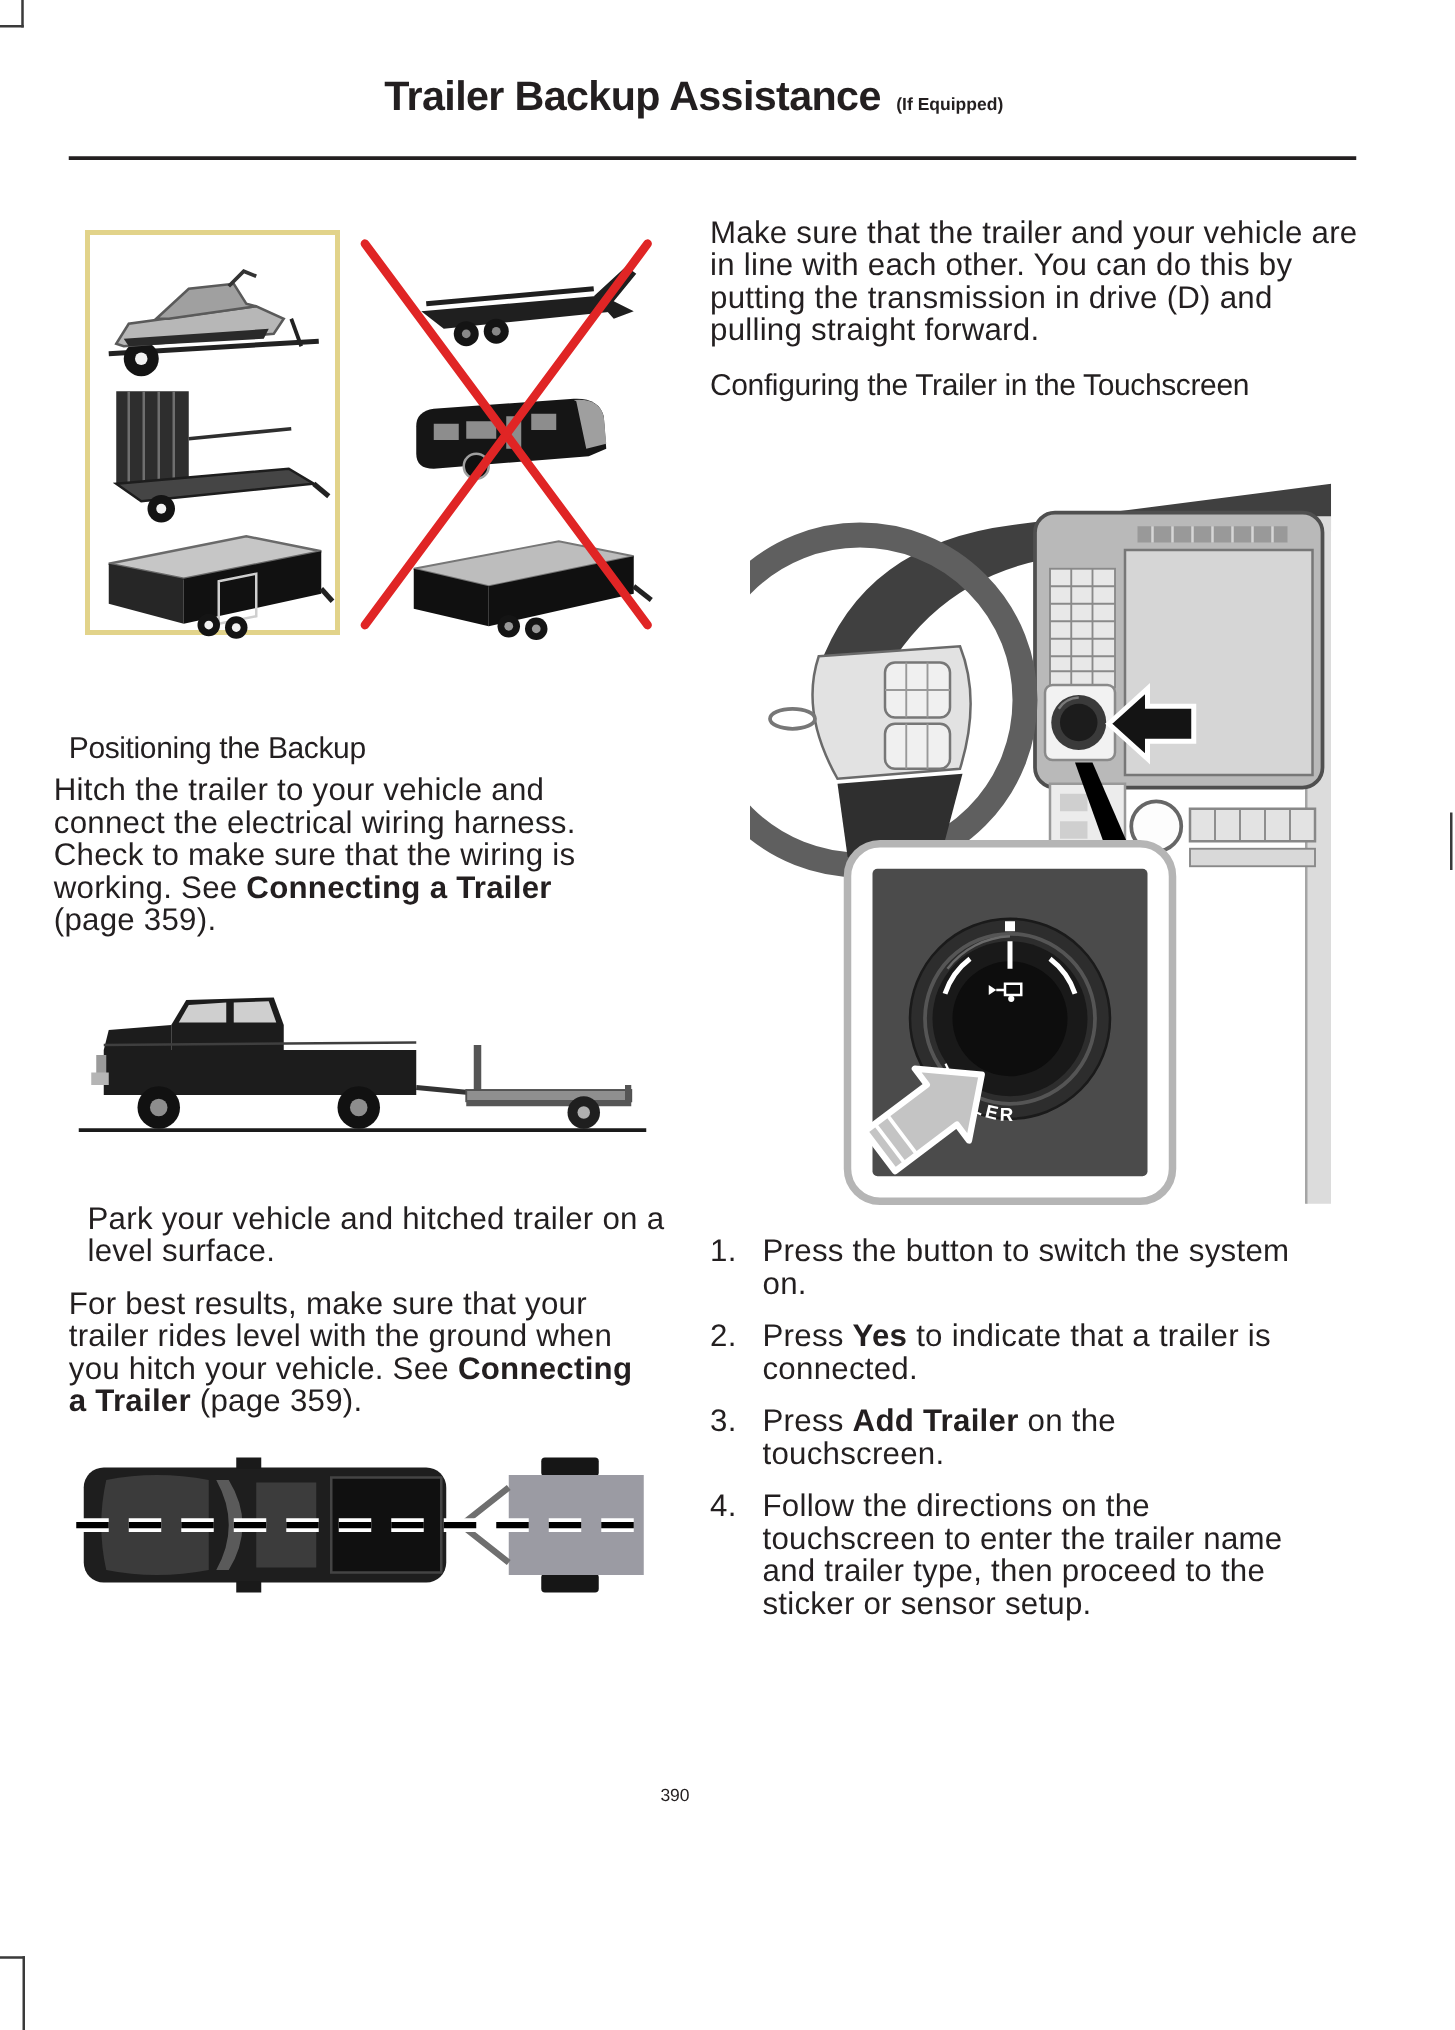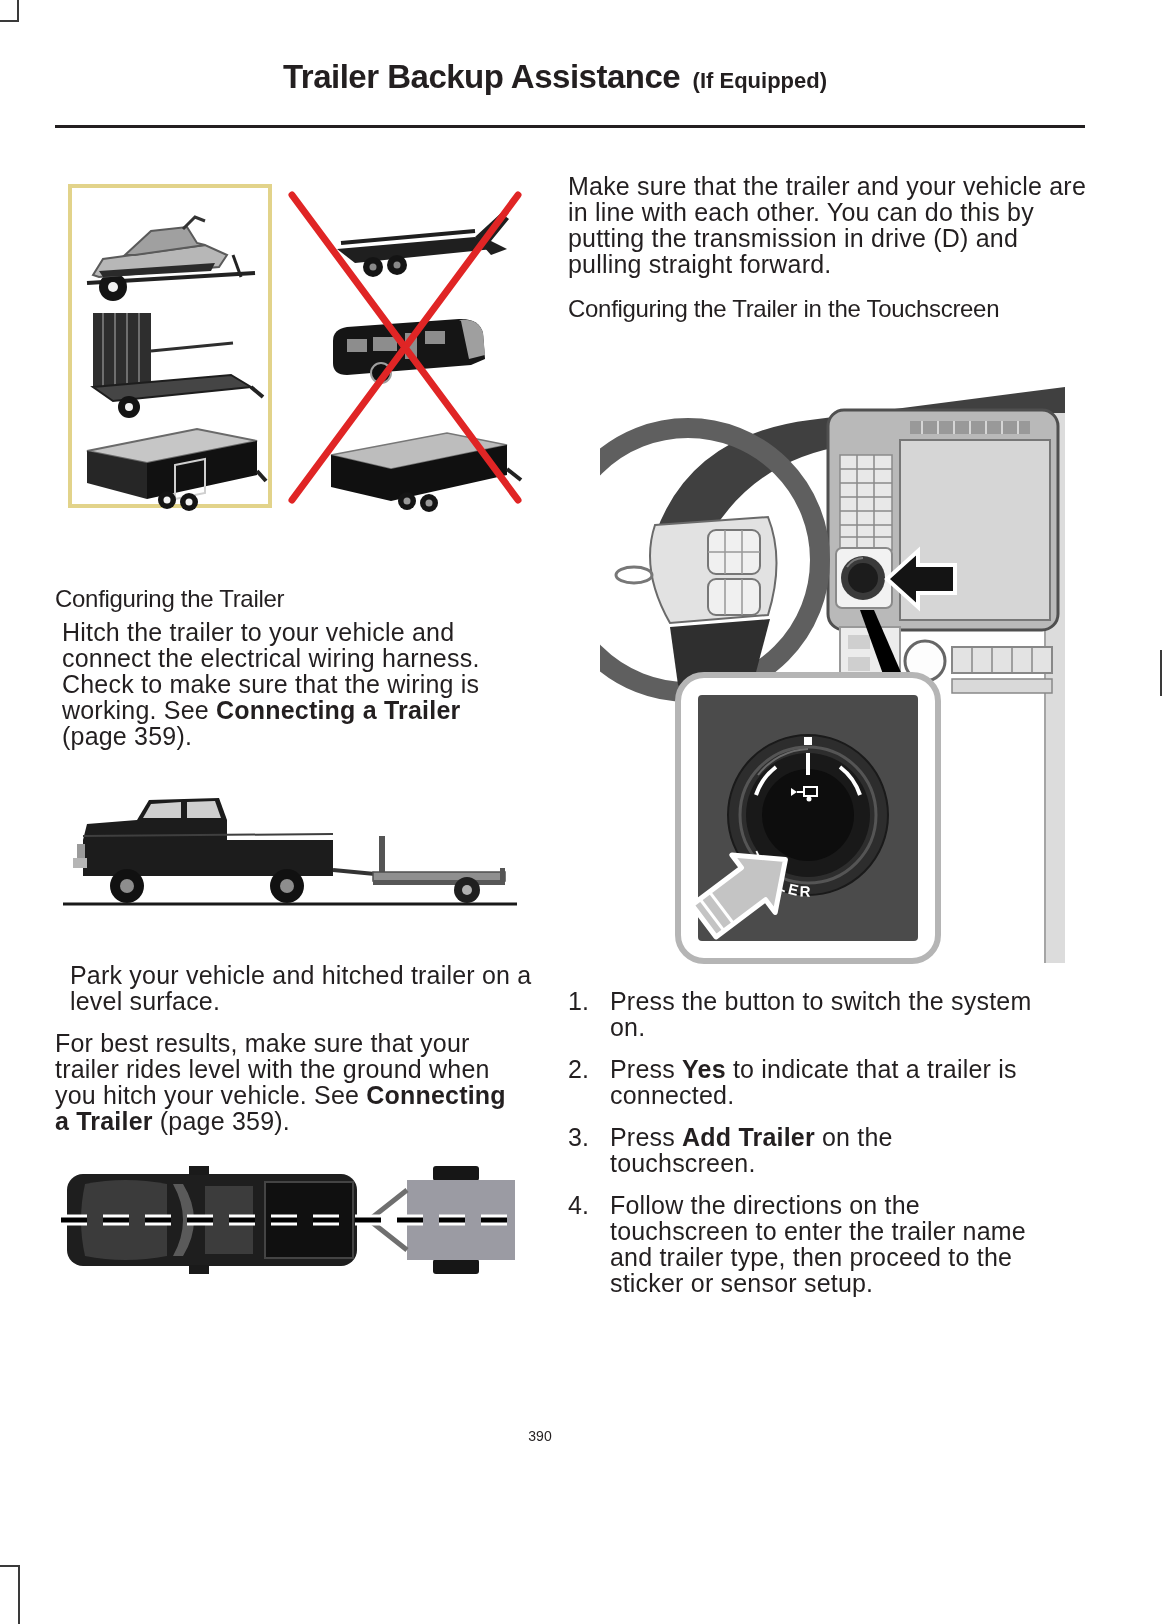--- a/index.html
+++ b/index.html
@@ -7,21 +7,21 @@
     position:relative;
     width:1164px;height:1624px;
     background:#ffffff;
     font-family:"Liberation Sans",sans-serif;
     color:#231f20;
     overflow:hidden;
   }
   .abs{position:absolute;}
   .title-row{left:0;top:58px;width:1110px;text-align:center;white-space:nowrap;}
   .doc-title{font-size:33px;font-weight:bold;letter-spacing:-0.5px;}
-  .doc-title-suffix{font-size:22px;font-weight:bold;margin-left:8px;}
+  .doc-title-suffix{font-size:14px;font-weight:bold;margin-left:8px;}
   .rule{left:55px;top:125px;width:1030px;height:3px;background:#231f20;}
   .section-heading{font-size:24px;font-weight:normal;line-height:28px;letter-spacing:-0.3px;}
   .body-text{font-size:25px;line-height:26px;letter-spacing:0.2px;}
   .b{font-weight:bold;}
   .figure{overflow:hidden;}
   .steps .step{display:flex;margin-bottom:16px;}
   .steps .step-num{flex:none;width:42px;}
   .steps .step-text{width:432px;}
   .page-number{left:0;top:1428px;width:1080px;text-align:center;font-size:14px;}
   .footer-text{left:55px;top:1588px;font-size:12.5px;font-weight:bold;letter-spacing:0.1px;color:#2b2b2b;}
@@ -116,23 +116,23 @@
         <line x1="452" y1="286" x2="466" y2="297" stroke="#222" stroke-width="4"></line>
       </g>
 
       <g>
         <line x1="237" y1="12" x2="463" y2="317" stroke="#e02525" stroke-width="7" stroke-linecap="round"></line>
         <line x1="463" y1="12" x2="237" y2="317" stroke="#e02525" stroke-width="7" stroke-linecap="round"></line>
       </g>
     </svg>
   </div>
 
-  <div class="abs section-heading" style="left:55px;top:585px;width:470px;">Configuring the Trailer</div>
-
-  <div class="abs body-text" style="left:62px;top:619px;width:468px;"><span>Hitch the trailer to your vehicle and connect the electrical wiring harness. Check to make sure that the wiring is working.  See </span><span class="b">Connecting a Trailer</span><span> (page 359).</span></div>
+  <div class="abs section-heading" style="left:55px;top:585px;width:470px;">Positioning the Backup</div>
+
+  <div class="abs body-text" style="left:43px;top:619px;width:468px;"><span>Hitch the trailer to your vehicle and connect the electrical wiring harness. Check to make sure that the wiring is working.  See </span><span class="b">Connecting a Trailer</span><span> (page 359).</span></div>
 
   <div class="abs figure" style="left:55px;top:778px;width:470px;height:140px;">
     <svg width="470" height="140" viewBox="0 0 470 140" xmlns="http://www.w3.org/2000/svg">
       <g>
         <rect x="28" y="62" width="250" height="36" fill="#1c1c1c"></rect>
         <polygon points="28,62 32,46 82,42 82,62" fill="#1c1c1c"></polygon>
         <polygon points="82,42 94,22 164,20 172,42 172,62 82,62" fill="#1c1c1c"></polygon>
         <polygon points="96,26 126,24 126,40 88,40" fill="#cfcfcf"></polygon>
         <polygon points="132,24 160,23 166,40 132,40" fill="#cfcfcf"></polygon>
         <line x1="28" y1="58" x2="278" y2="56" stroke="#3f3f3f" stroke-width="2"></line>

